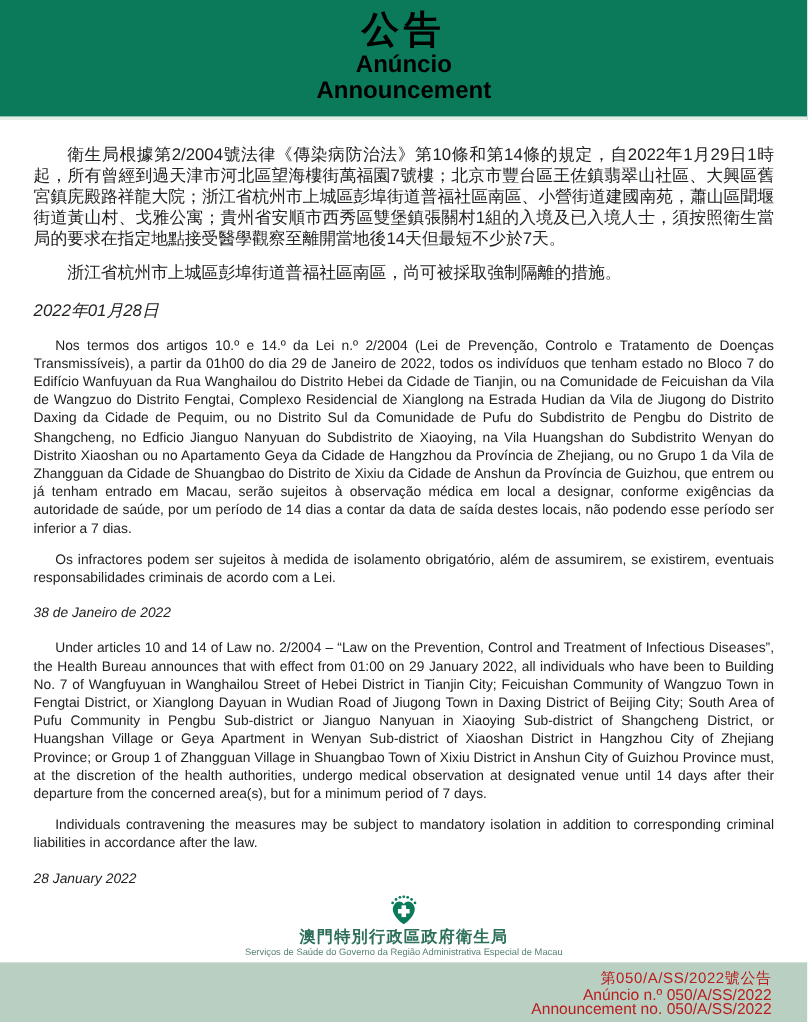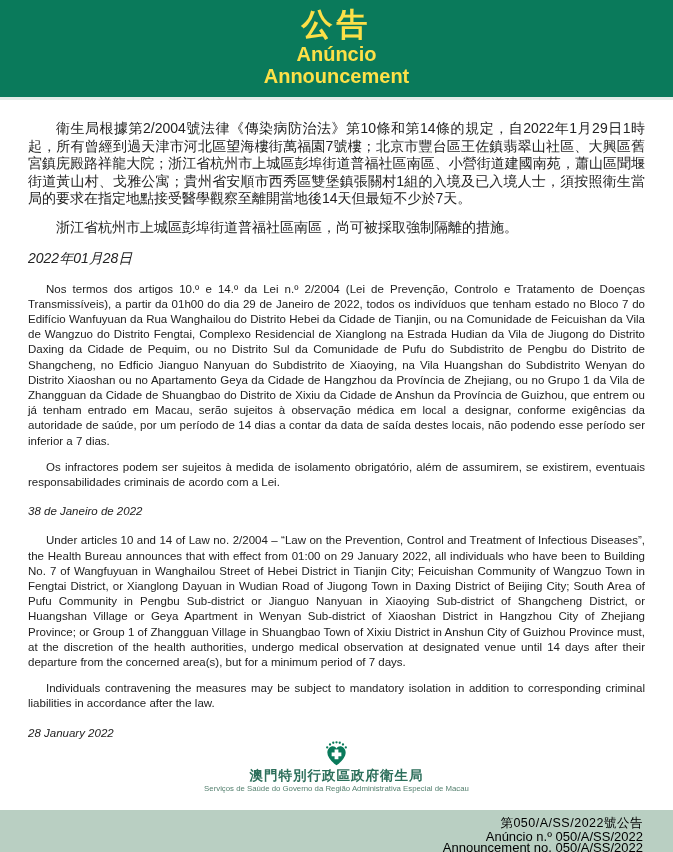--- a/index.html
+++ b/index.html
@@ -13,21 +13,21 @@
     width: 673px;
     height: 852px;
     display: flex;
     flex-direction: column;
     background: #ffffff;
     overflow: hidden;
   }
   
   .banner {
     background: #0a7a5b;
-    color: #fde047;
+    color: #000000;
     text-align: center;
     padding: 7px 0 9px 0;
     border-bottom: 3px solid #e3ece7;
   }
   .banner .t-zh {
     font-size: 31px;
     font-weight: bold;
     line-height: 36px;
     letter-spacing: 4px;
   }
@@ -59,42 +59,42 @@
     color: #222222;
   }
   p.indent-zh { text-indent: 28px; }
   p.indent-lat { text-indent: 18px; }
   p.gap-s { margin-top: 11px; }
   p.gap-m { margin-top: 14px; }
   p.date-line { text-align: left; font-style: italic; }
   
   .bureau {
     text-align: center;
-    padding-bottom: 16px;
+    padding-bottom: 3px;
   }
   .bureau .logo-wrap { line-height: 0; }
   .bureau .name-zh {
     font-size: 13.5px;
     font-weight: bold;
     letter-spacing: 1px;
     color: #2c6e5a;
     line-height: 16px;
   }
   .bureau .name-pt {
     font-size: 7.8px;
     color: #55806f;
     line-height: 10px;
   }
   
   .ref-band {
     background: #b9cfc2;
     height: 50px;
     text-align: right;
     padding: 6px 30px 0 0;
-    color: #000000;
+    color: #b91c1c;
   }
   .ref-band .ref-zh {
     font-size: 12.5px;
     line-height: 15px;
     letter-spacing: 0.5px;
   }
   .ref-band .ref-pt,
   .ref-band .ref-en {
     font-size: 13px;
     line-height: 11.5px;

